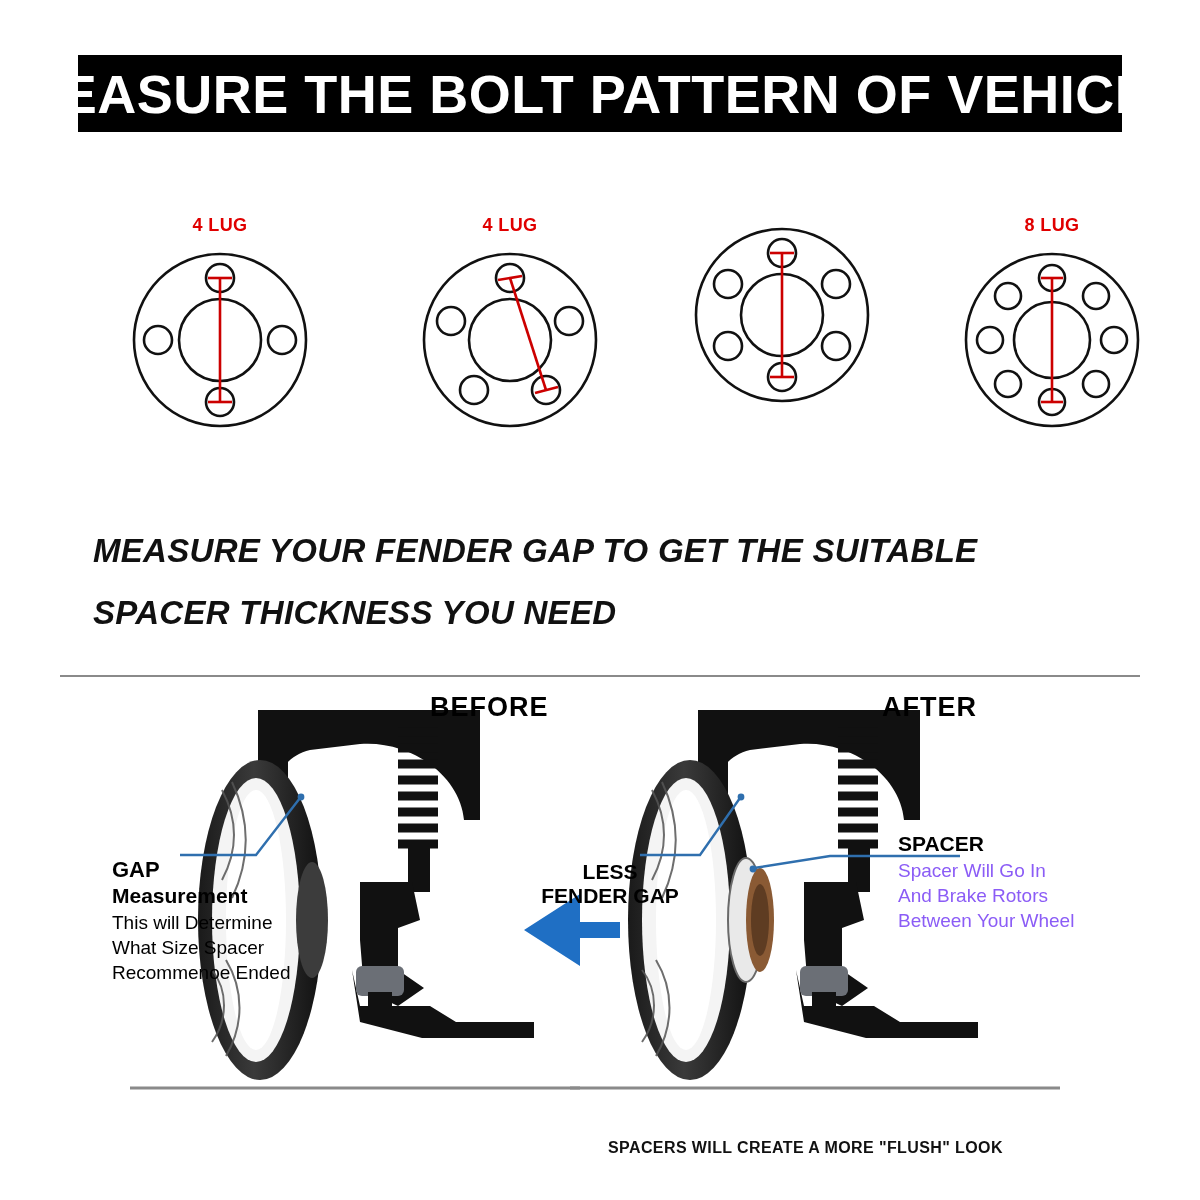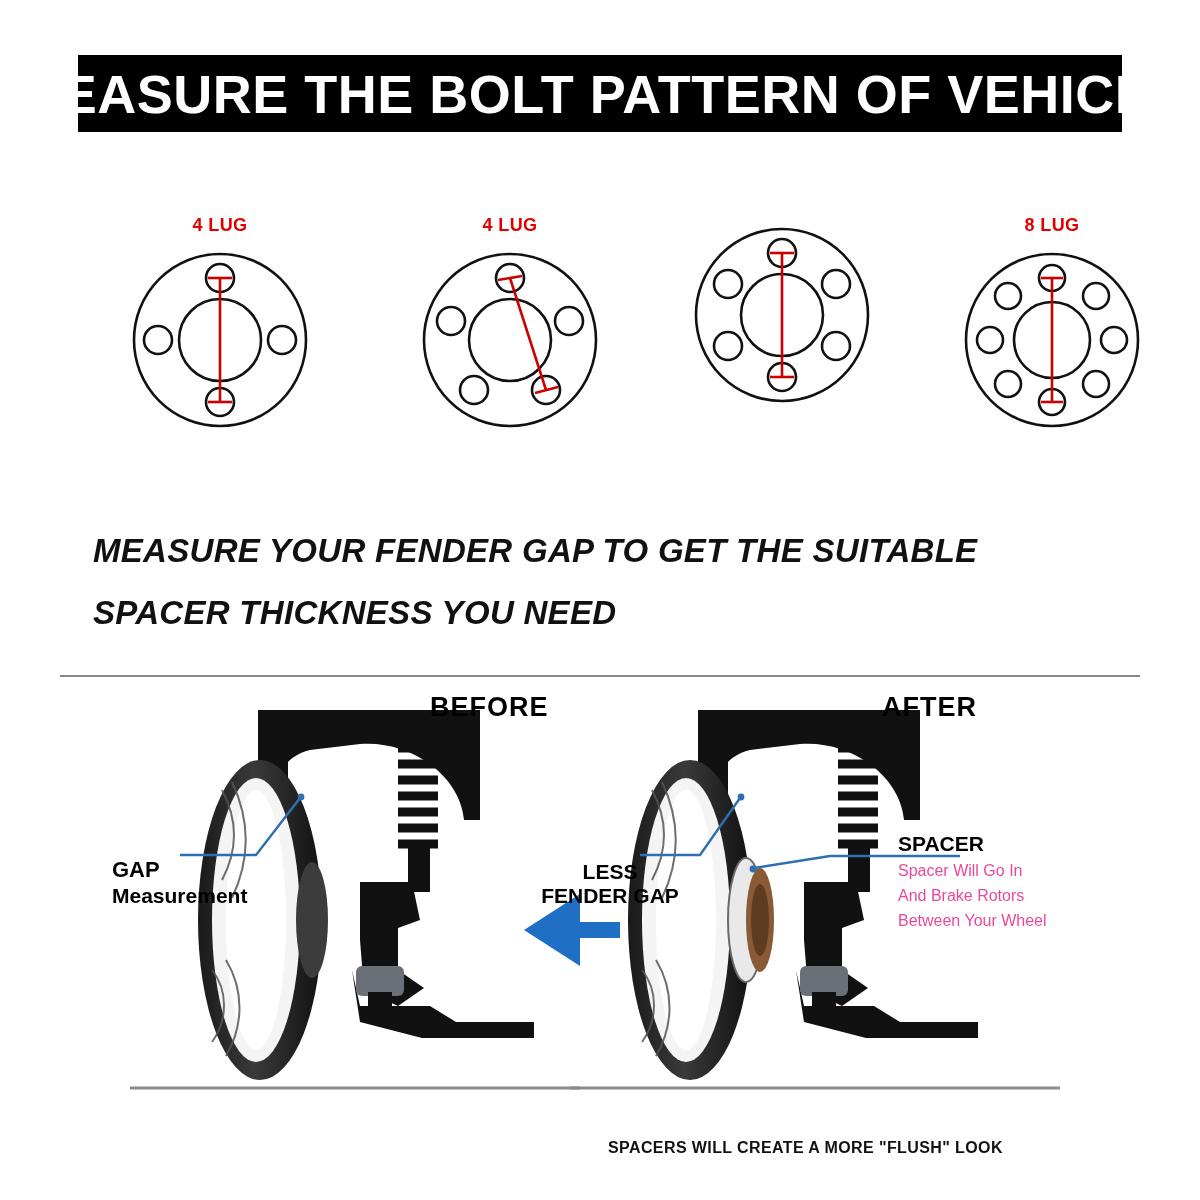--- a/index.html
+++ b/index.html
@@ -283,30 +283,35 @@
       <polyline points="680,128 640,185 580,185" fill="none" stroke="#2f6fae" stroke-width="2.4"></polyline>
       <circle cx="681" cy="127" r="3.4" fill="#2f6fae"></circle>
       <polyline points="694,198 770,186 900,186" fill="none" stroke="#2f6fae" stroke-width="2.4"></polyline>
       <circle cx="693" cy="199" r="3.4" fill="#2f6fae"></circle>
     </g>
   </svg>
 
   <div style="position:absolute; left:52px; top:187px; width:230px;">
     <div class="ttl" style="font-size:22px; color:#000;">GAP</div>
     <div class="ttl" style="font-size:21px; color:#000; margin-top:1px;">Measurement</div>
+    <div style="font-size:19px; color:#000; line-height:25px; margin-top:2px; font-family:'Liberation Sans',sans-serif;">
+      <div>This will Determine</div>
+      <div>What Size Spacer</div>
+      <div>Recommenoe Ended</div>
+    </div>
   </div>
 
   <div style="position:absolute; left:460px; top:190px; width:180px; text-align:center;">
     <div class="ttl" style="font-size:21px; color:#000;">LESS</div>
     <div class="ttl" style="font-size:21px; color:#000;">FENDER GAP</div>
   </div>
 
   <div style="position:absolute; left:838px; top:162px; width:240px;">
     <div class="ttl" style="font-size:21px; color:#000;">SPACER</div>
-    <div style="font-size:16px; color:#ec4899; line-height:25px; margin-top:2px; font-family:'Liberation Sans',sans-serif;">
+    <div style="font-size:19px; color:#8b5cf6; line-height:25px; margin-top:2px; font-family:'Liberation Sans',sans-serif;">
       <div>Spacer Will Go In</div>
       <div>And Brake Rotors</div>
       <div>Between Your Wheel</div>
     </div>
   </div>
 
   <div class="ttl" style="position:absolute; left:548px; top:432px; font-size:16px; color:#111; letter-spacing:0.4px;margin-top:37px;">SPACERS WILL CREATE A MORE "FLUSH" LOOK</div>
 </div>
 
 </body></html>

